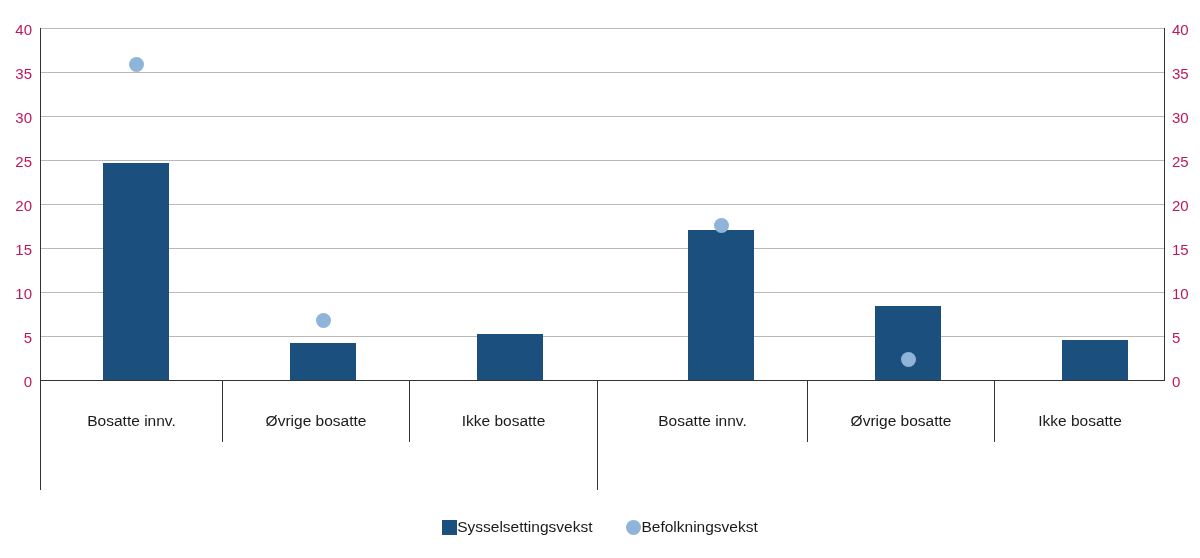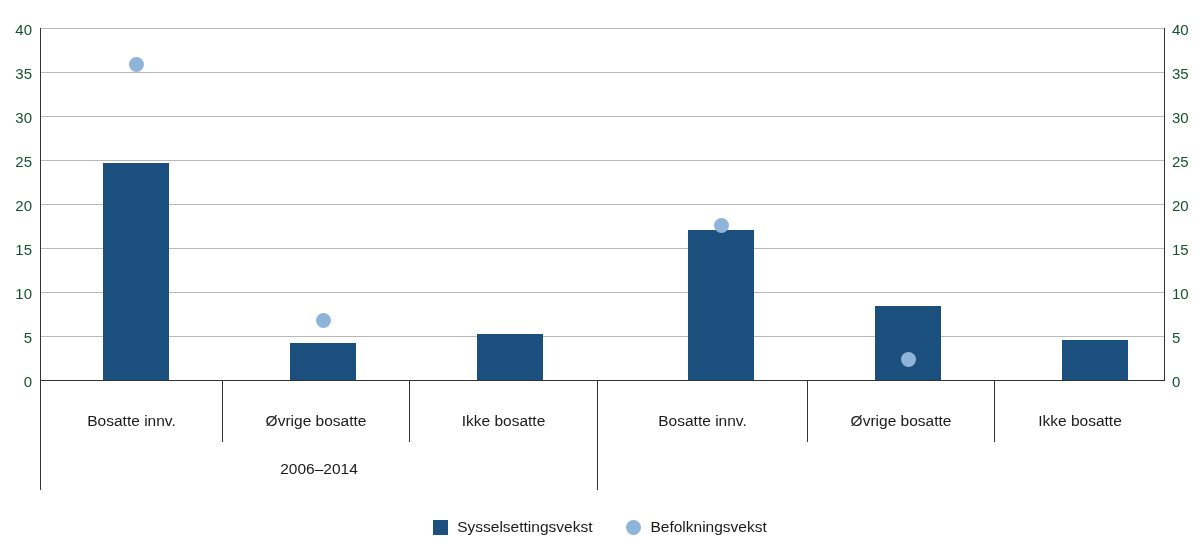--- a/index.html
+++ b/index.html
@@ -47,21 +47,21 @@
     width: 1125px;
     height: 1px;
     background: #b9b9b9;
   }
   .gridline.zero {
     background: #333333;
   }
   .tick-left, .tick-right {
     position: absolute;
     font-size: 15px;
-    color: #14532d;
+    color: #be185d;
     line-height: 1;
   }
   .tick-left {
     text-align: right;
     width: 30px;
   }
   .tick-right {
     text-align: left;
     width: 40px;
   }
@@ -105,21 +105,20 @@
     top: 518px;
     width: 1200px;
     display: flex;
     justify-content: center;
     align-items: center;
     gap: 34px;
   }
   .legend-item {
     display: flex;
     align-items: center;
-    gap: 9px;
     font-size: 15.5px;
     color: #1a1a1a;
   }
   .legend-swatch-square {
     width: 15px;
     height: 15px;
     background: #1b4f7e;
     display: inline-block;
   }
   .legend-swatch-circle {
@@ -191,21 +190,20 @@
 
   <div class="group-sep" style="left:597px; top:381px; height:109px;"></div>
 
   <div class="cat-label" style="left:41px; top:413px; width:181px;">Bosatte innv.</div>
   <div class="cat-label" style="left:223px; top:413px; width:186px;">Øvrige bosatte</div>
   <div class="cat-label" style="left:410px; top:413px; width:187px;">Ikke bosatte</div>
   <div class="cat-label" style="left:598px; top:413px; width:209px;">Bosatte innv.</div>
   <div class="cat-label" style="left:808px; top:413px; width:186px;">Øvrige bosatte</div>
   <div class="cat-label" style="left:995px; top:413px; width:170px;">Ikke bosatte</div>
 
-  <div class="group-label" style="left:41px; top:461px; width:556px;">2006–2014</div>
 
   <div class="legend">
     <div class="legend-item">
       <span class="legend-swatch-square"></span>
       <span>Sysselsettingsvekst</span>
     </div>
     <div class="legend-item">
       <span class="legend-swatch-circle"></span>
       <span>Befolkningsvekst</span>
     </div>

